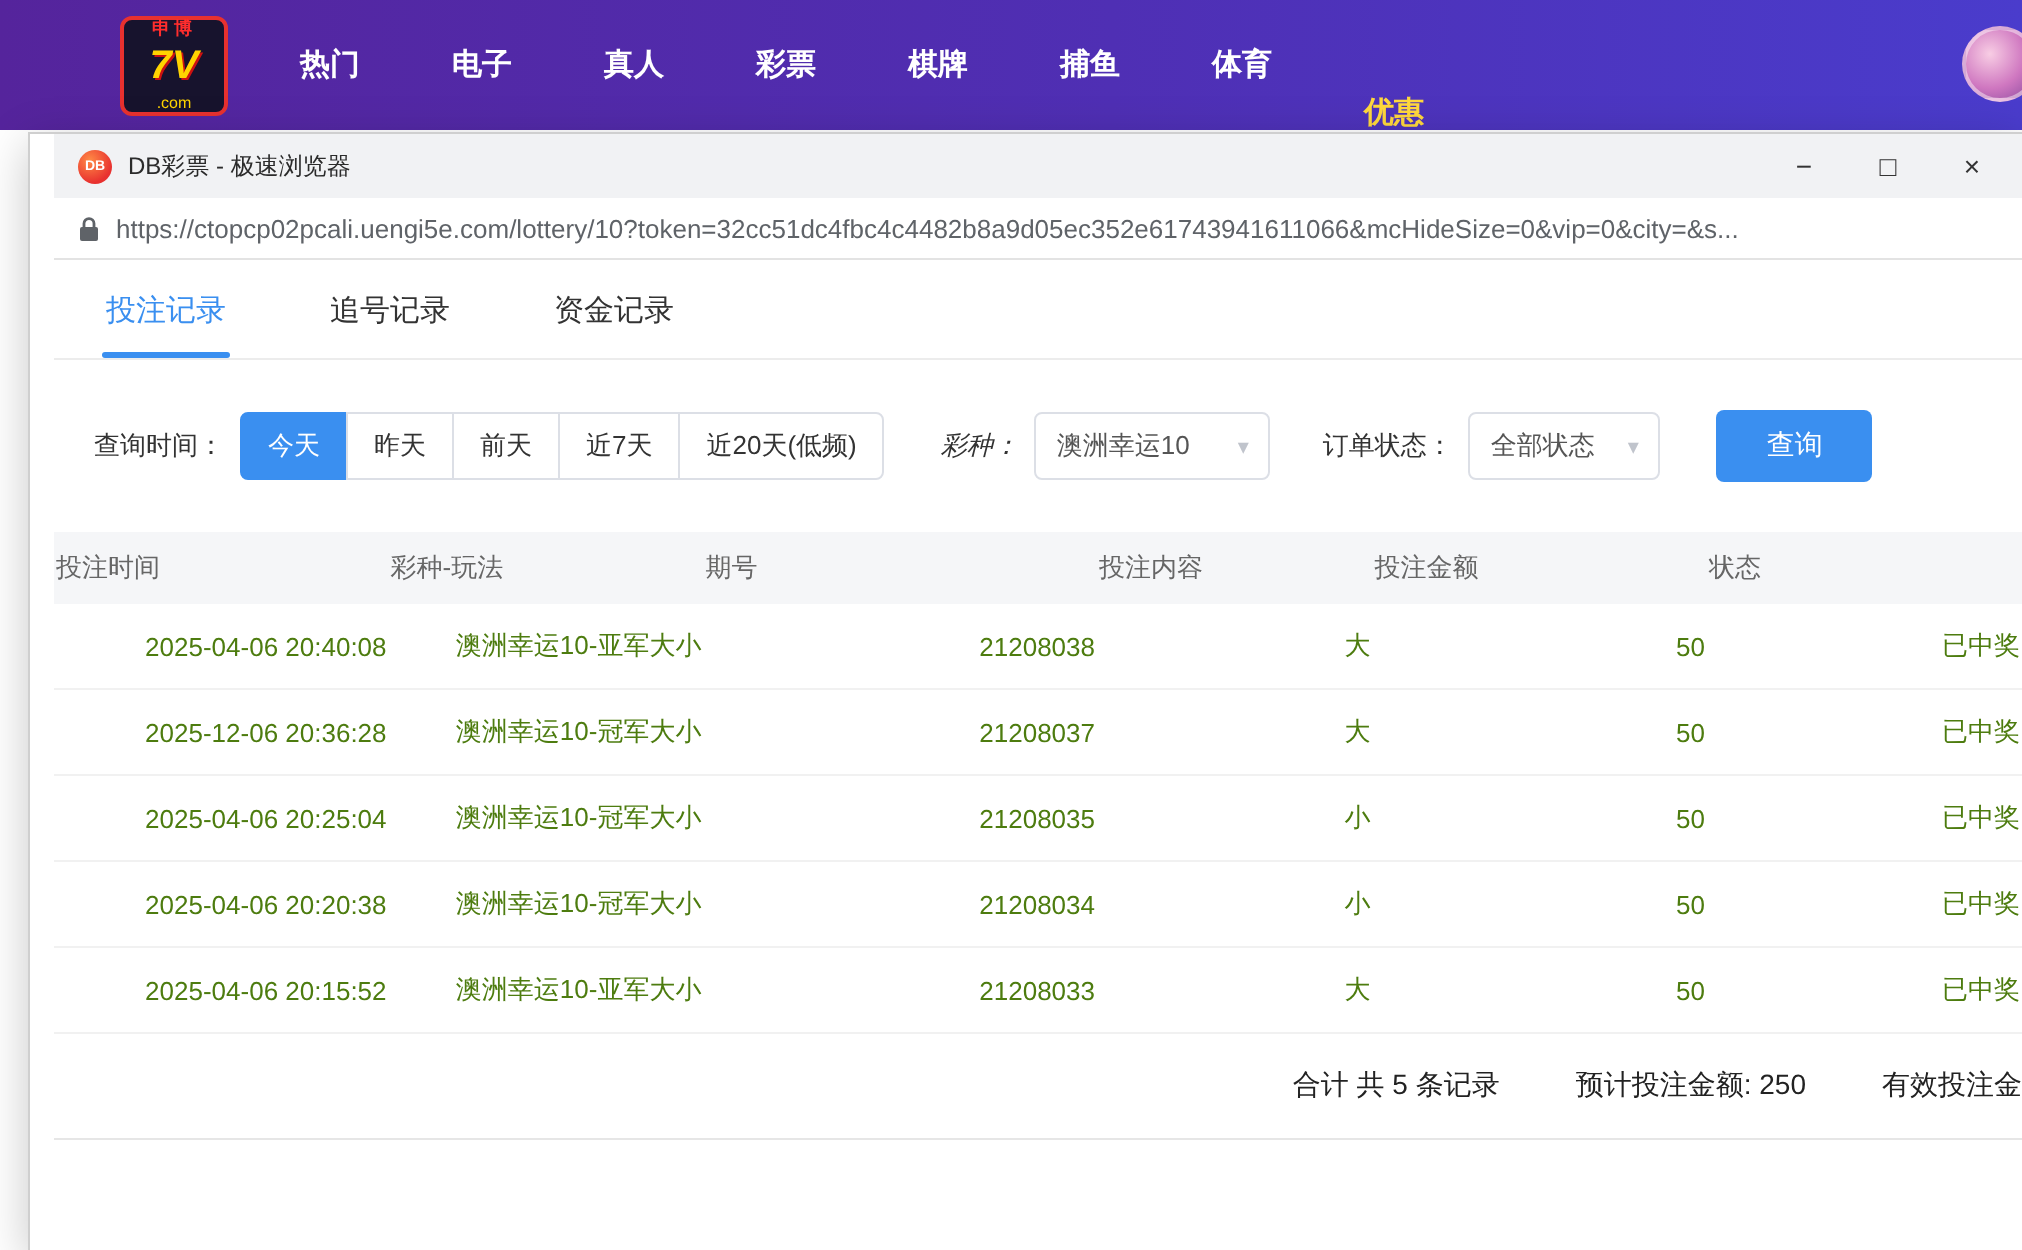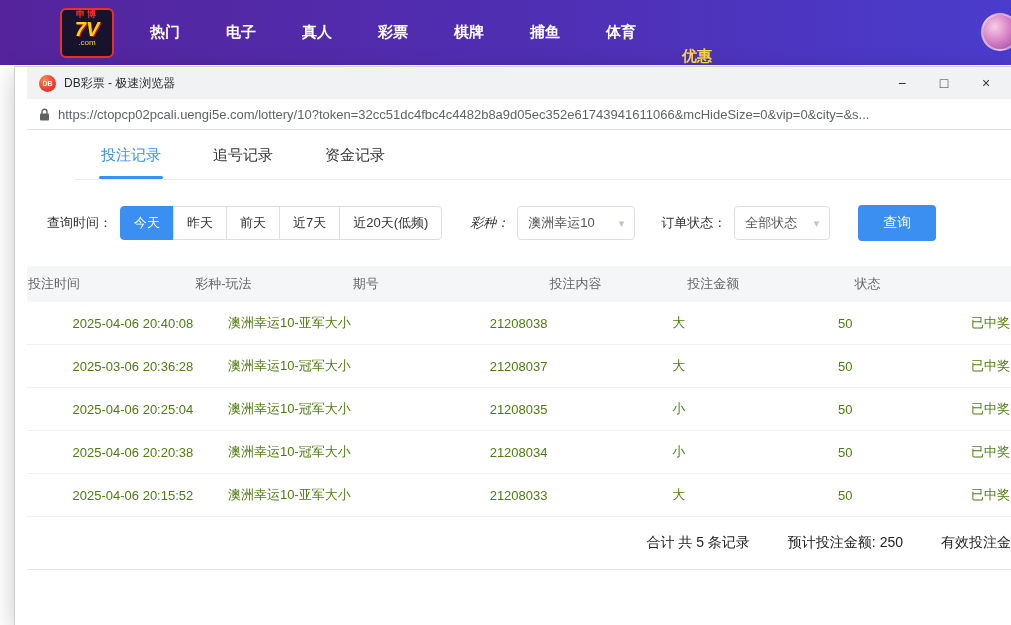--- a/index.html
+++ b/index.html
@@ -9,21 +9,21 @@
   }
   
   .topbar{
     position:absolute;top:0;left:0;width:100%;height:65px;
     background:linear-gradient(90deg,#55249c 0%,#4f2fb4 55%,#4a3ccc 100%);
     display:flex;align-items:center;
   }
   .logo{
     margin-left:60px;width:54px;height:50px;background:#17132d;
     border:2px solid #e8312f;border-radius:6px;box-sizing:border-box;
-    display:flex;flex-direction:column;align-items:center;justify-content:flex-start;line-height:1;
+    display:flex;flex-direction:column;align-items:center;justify-content:space-between;line-height:1;
     flex-shrink:0;
   }
   .logo-top{color:#ff2d2d;font-size:9px;font-weight:bold;letter-spacing:2px;}
   .logo-main{color:#ffd400;font-size:20px;font-weight:bold;font-style:italic;text-shadow:1px 1px 0 #c11;}
   .logo-sub{color:#ffd400;font-size:8px;}
   .nav{display:flex;margin-left:28px;gap:30px;align-items:center;}
   .nav-item{color:#fff;font-size:15px;font-weight:bold;padding:6px 8px;white-space:nowrap;cursor:pointer;}
   .nav-item.highlight{color:#ffd83d;margin-top:47px;}
   .avatar{
     position:absolute;right:-8px;top:13px;width:38px;height:38px;border-radius:50%;
@@ -44,21 +44,21 @@
     color:#fff;font-size:7px;font-weight:bold;display:flex;align-items:center;justify-content:center;
   }
   .window-title{font-size:12px;color:#2b2b2b;margin-left:8px;}
   .win-controls{margin-left:auto;display:flex;align-items:center;gap:24px;padding-right:4px;color:#333;}
   .win-btn{font-size:14px;width:18px;text-align:center;cursor:pointer;line-height:1;}
   .addressbar{height:30px;background:#fff;border-bottom:1px solid #e3e3e3;display:flex;align-items:center;padding:0 12px;flex-shrink:0;}
   .lock-icon{flex-shrink:0;display:flex;align-items:center;}
   .url{font-size:13px;color:#5f6368;margin-left:8px;white-space:nowrap;overflow:hidden;text-overflow:ellipsis;flex:1;}
   
   .content{flex:1;overflow:hidden;background:#fff;display:flex;flex-direction:column;}
-  .tabs{display:flex;gap:52px;padding:16px 0 0 26px;border-bottom:1px solid #ececec;flex-shrink:0;margin-left:48px;}
+  .tabs{display:flex;gap:52px;padding:16px 0 0 26px;border-bottom:1px solid #ececec;flex-shrink:0;}
   .tab{font-size:15px;color:#333;padding-bottom:14px;cursor:pointer;position:relative;white-space:nowrap;}
   .tab.active{color:#3a8ff0;}
   .tab.active::after{content:"";position:absolute;left:-2px;right:-2px;bottom:0;height:3px;background:#3a8ff0;border-radius:2px;}
   .filters{display:flex;align-items:center;padding:25px 0 25px 20px;font-size:13px;color:#333;flex-shrink:0;}
   .filter-label{margin-right:8px;white-space:nowrap;}
   .btn-group{display:flex;}
   .time-btn{
     border:1px solid #dcdfe6;background:#fff;color:#333;font-size:13px;
     padding:0 13px;height:34px;margin-left:-1px;cursor:pointer;white-space:nowrap;
     font-family:inherit;
@@ -188,21 +188,21 @@
         <tbody>
           <tr>
             <td>2025-04-06 20:40:08</td>
             <td>澳洲幸运10-亚军大小</td>
             <td>21208038</td>
             <td>大</td>
             <td>50</td>
             <td class="status-cell">已中奖</td>
           </tr>
           <tr>
-            <td>2025-03-06 20:36:28</td>
+            <td>2025-12-06 20:36:28</td>
             <td>澳洲幸运10-冠军大小</td>
             <td>21208037</td>
             <td>大</td>
             <td>50</td>
             <td class="status-cell">已中奖</td>
           </tr>
           <tr>
             <td>2025-04-06 20:25:04</td>
             <td>澳洲幸运10-冠军大小</td>
             <td>21208035</td>

